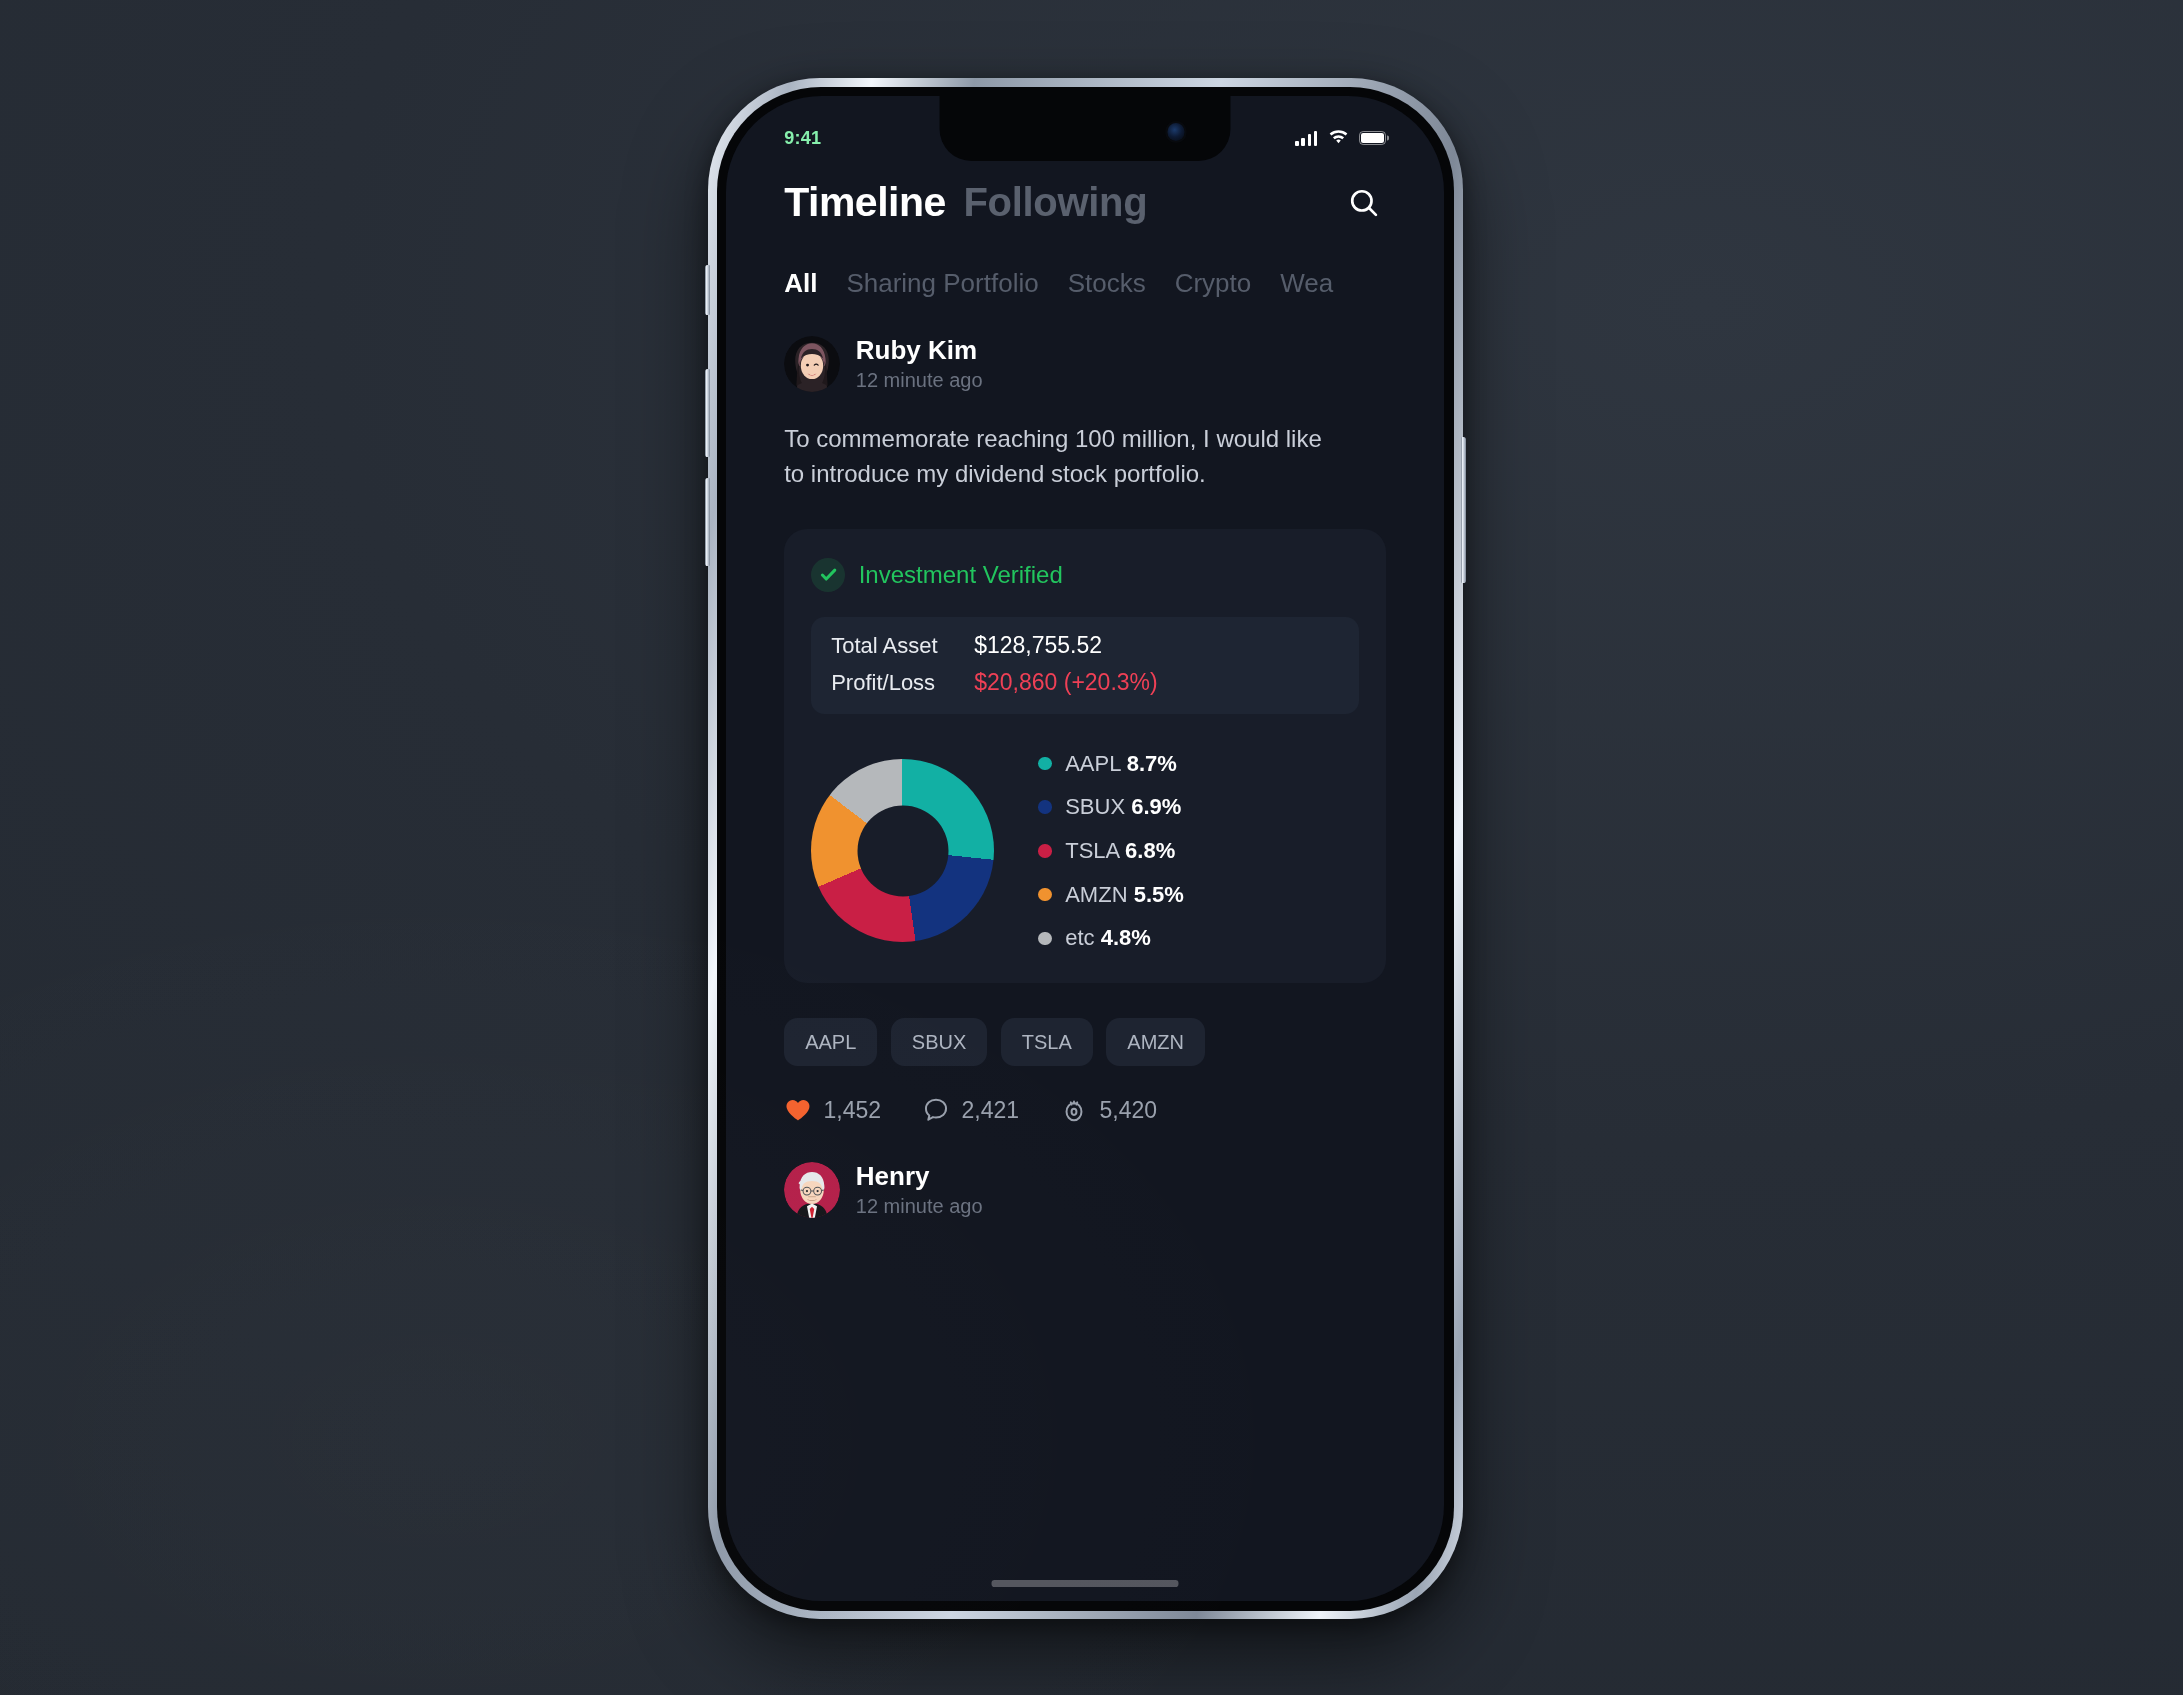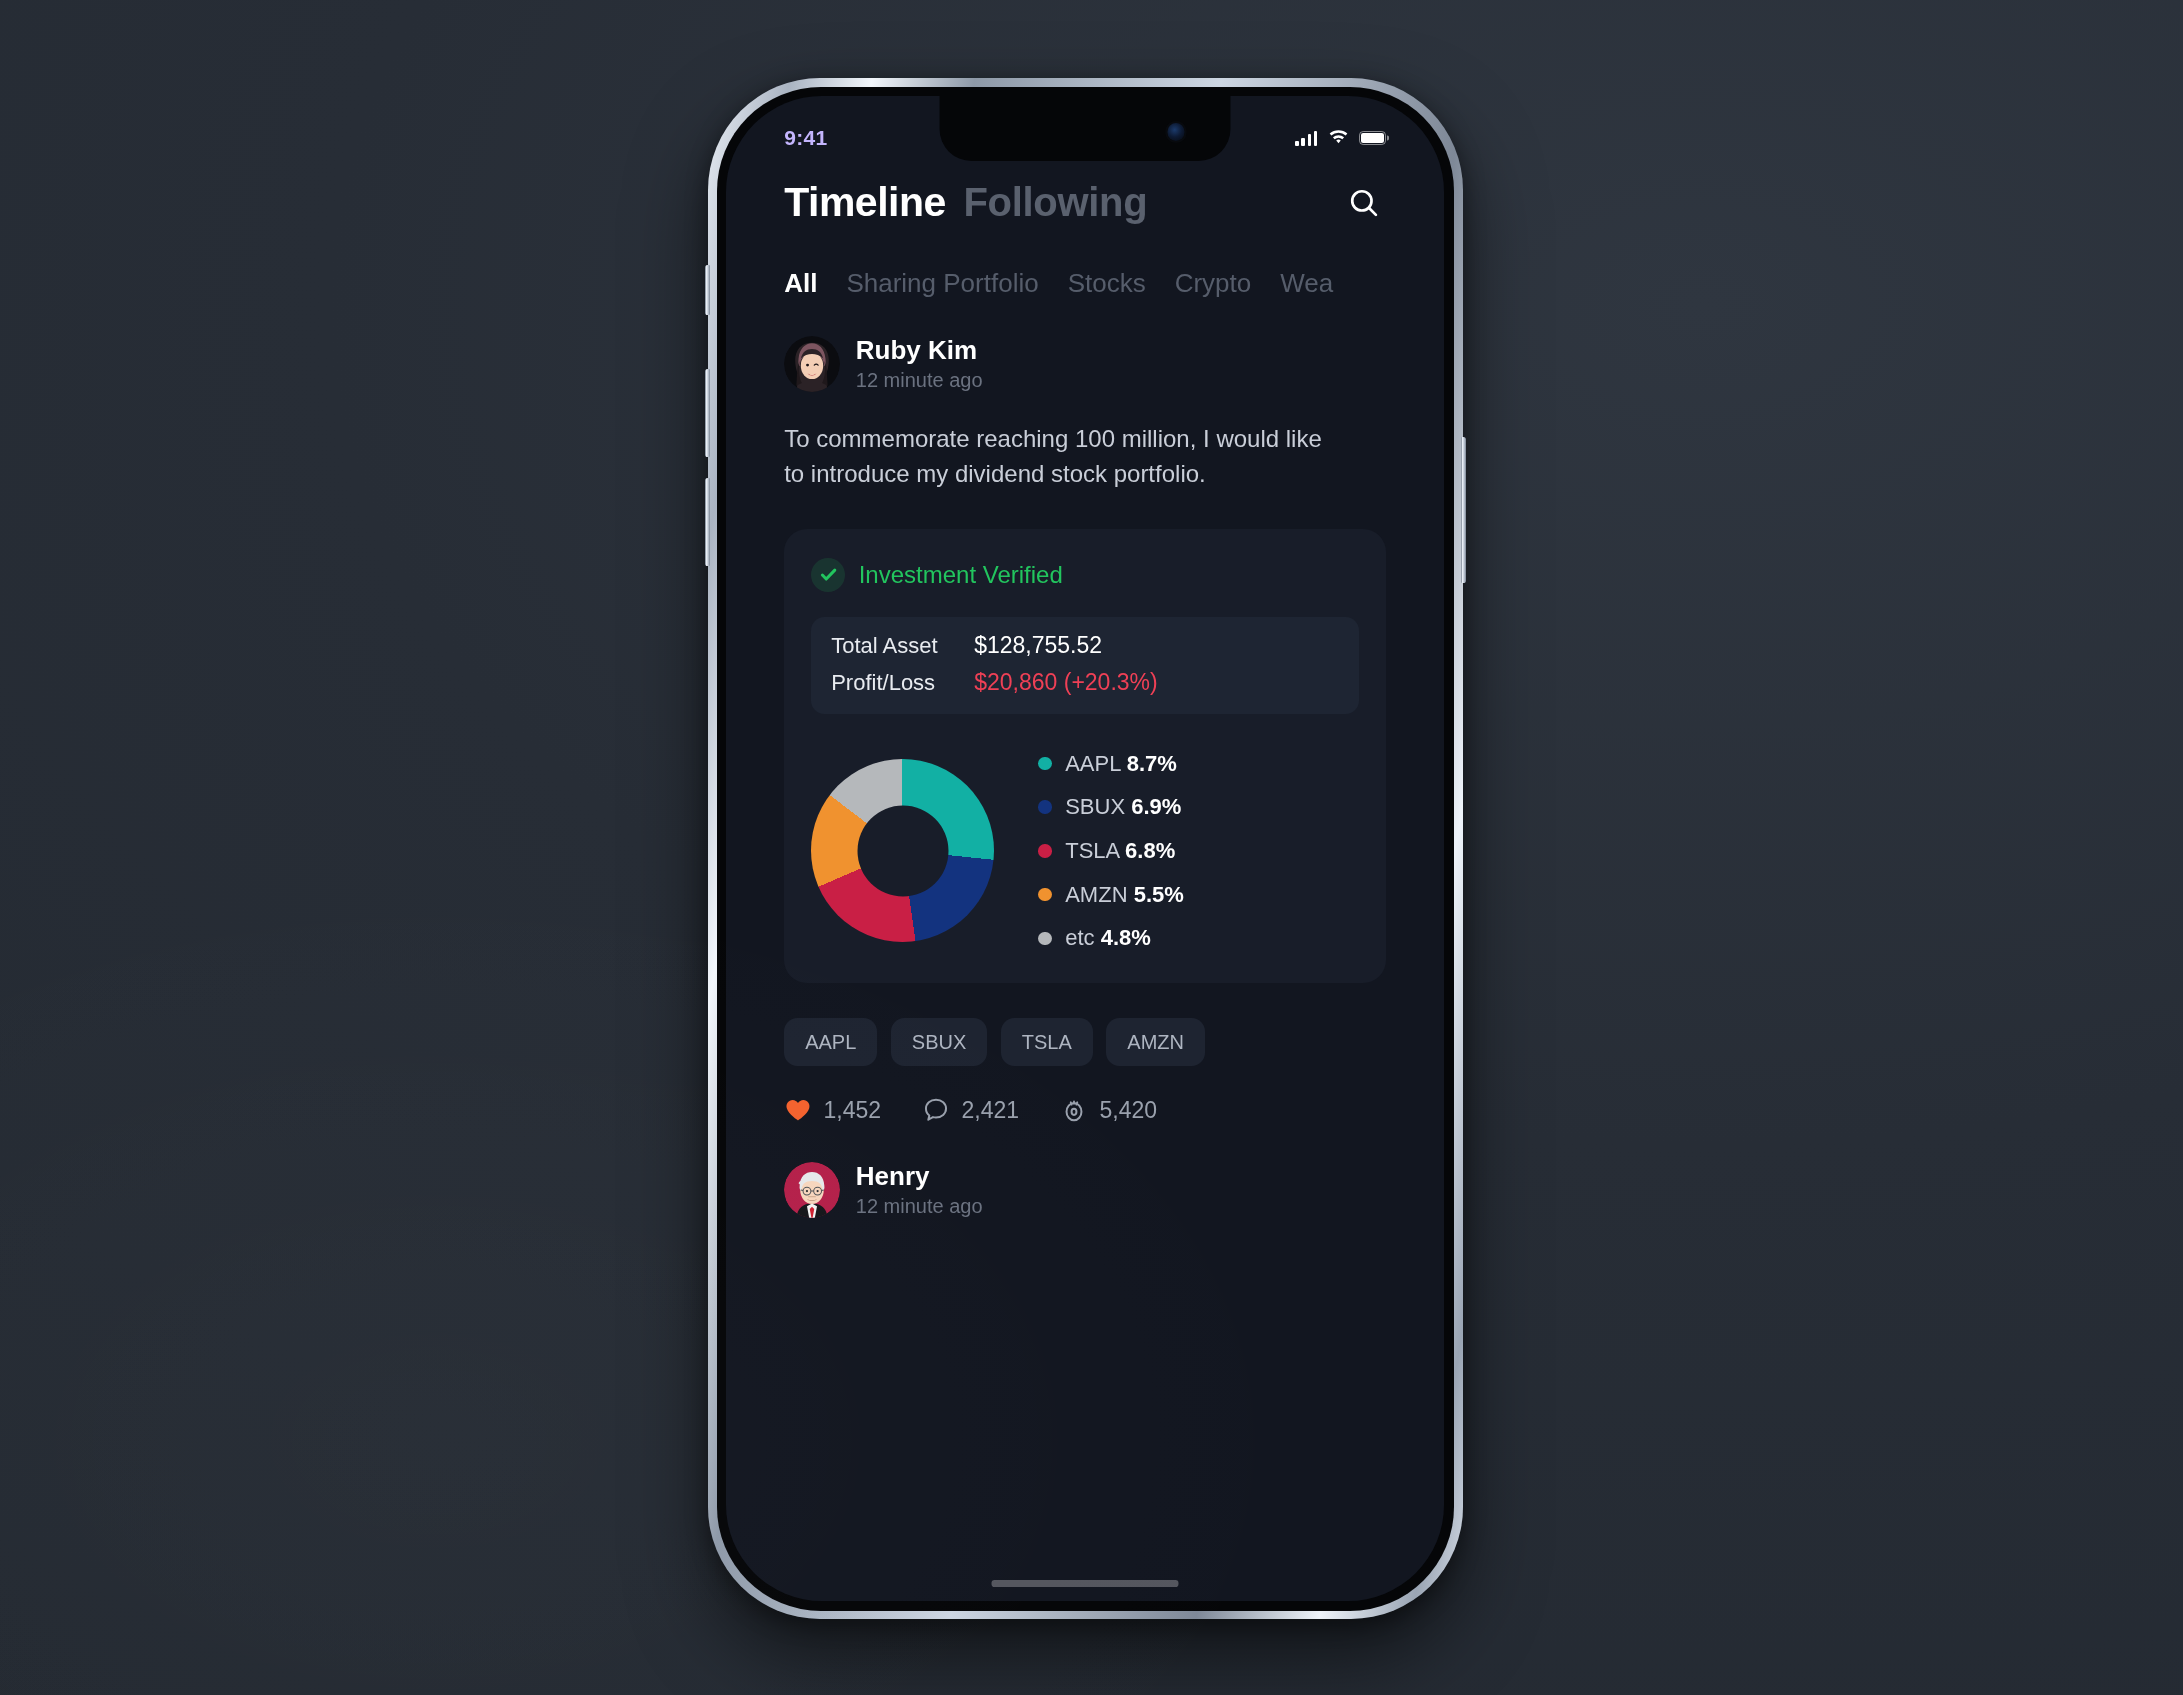--- a/index.html
+++ b/index.html
@@ -68,21 +68,21 @@
     background:radial-gradient(circle at 42% 38%, #1b3a6b 0%, #0d1a33 48%, #05070c 100%);
     box-shadow:0 0 0 2.1px #080a0e;
   }
 
   
   #statusbar{
     position:absolute; left:0; top:0; width:100%; height:65px;
     display:flex; align-items:center; justify-content:space-between;
     padding:18.7px 58px 0 58px; z-index:6;
   }
-  #clock{ color:#c4b5fd; font-size:21px; font-weight:700; letter-spacing:0.3px; }
+  #clock{ color:#86efac; font-size:18px; font-weight:700; letter-spacing:0.3px; }
   #status-icons{ display:flex; align-items:center; gap:10.4px; }
   .bars{ display:flex; align-items:flex-end; gap:2.6px; height:15.6px; }
   .bars i{ display:block; width:3.6px; background:#fff; border-radius:1px; }
   .bars i:nth-child(1){height:5.2px;} .bars i:nth-child(2){height:8.3px;}
   .bars i:nth-child(3){height:11.4px;} .bars i:nth-child(4){height:15px;}
   .batt{
     width:27px; height:13.5px; border:1.6px solid rgba(255,255,255,.5);
     border-radius:4.2px; padding:1px; position:relative;
   }
   .batt span{ display:block; width:100%; height:100%; background:#fff; border-radius:2.1px; }

